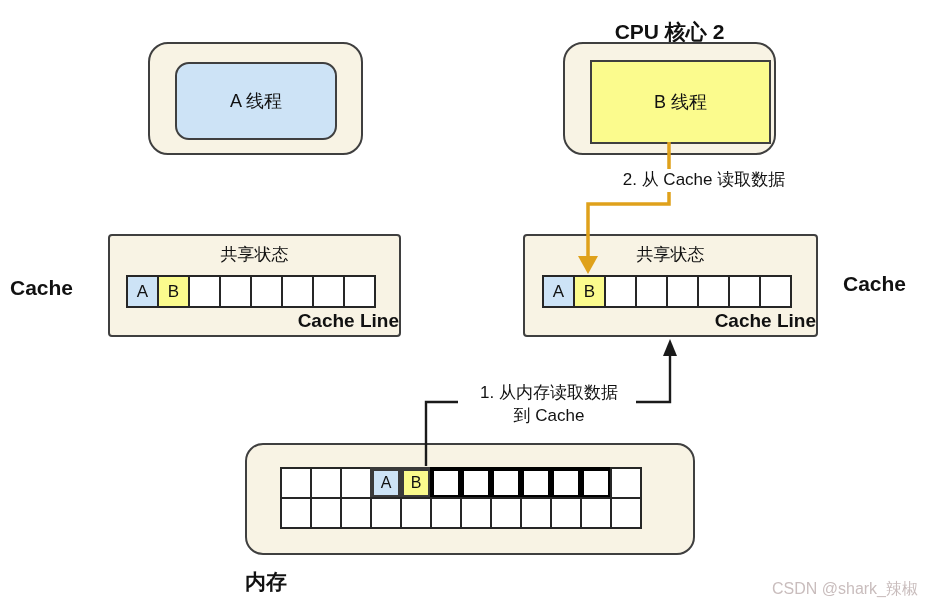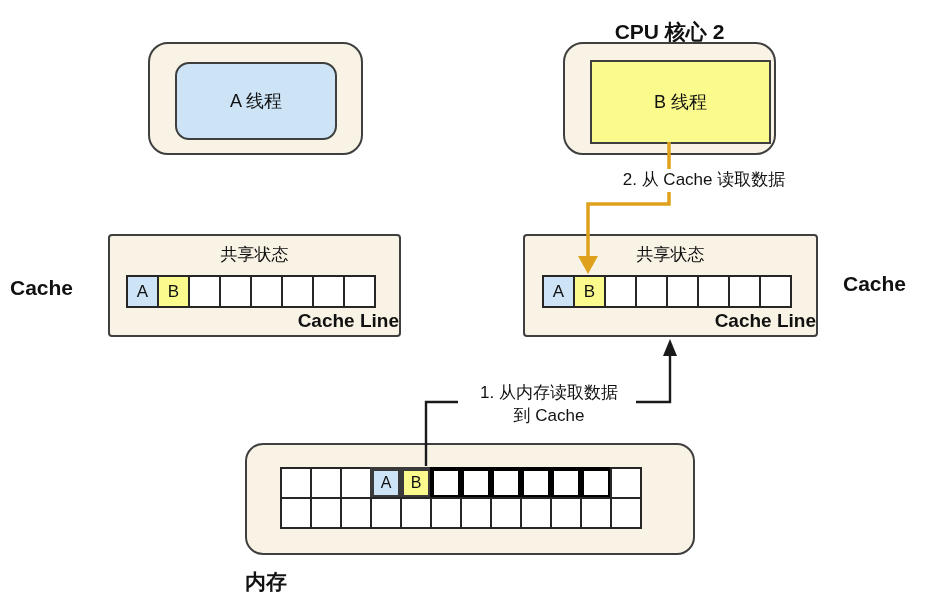--- a/index.html
+++ b/index.html
@@ -134,14 +134,15 @@
     <polyline points="636,402 670,402 670,346" fill="none" style="stroke:var(--line);stroke-width:2.4"></polyline>
     <polygon points="670,339 663,356 677,356" style="fill:var(--line)"></polygon>
   </svg>
 
   <div class="abs annot annot-step2" style="left:590px;top:169px;width:228px;">2. 从 Cache 读取数据</div>
   <div class="abs annot annot-step1" style="left:455px;top:382px;width:188px;text-align:center;">
     <div>1. 从内存读取数据</div>
     <div>到 Cache</div>
   </div>
 
+  <div class="abs watermark" style="left:730px;top:579px;width:188px;">CSDN @shark_辣椒</div>
 
 </div>
 
 </body></html>

